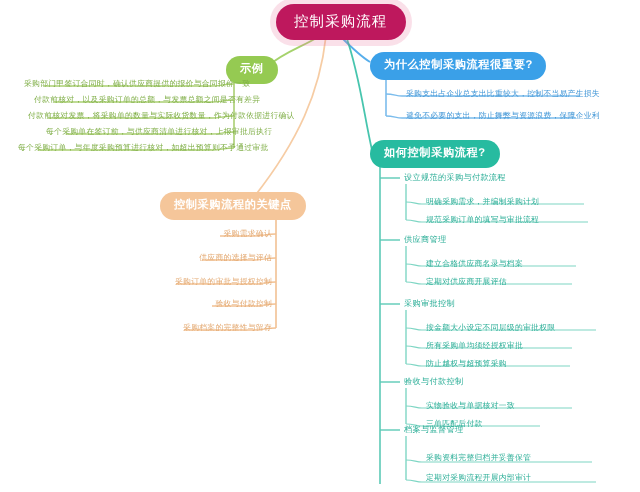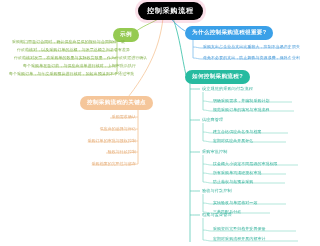--- a/index.html
+++ b/index.html
@@ -11,23 +11,23 @@
     position:relative;
   }
   #stage{position:relative;width:300px;height:246px;}
   svg.links{position:absolute;left:0;top:0;width:300px;height:246px;pointer-events:none;}
 
   .node{position:absolute;box-sizing:border-box;white-space:nowrap;}
 
   
   .root{
     left:138px;top:2px;
-    background:#000000;
+    background:#be185d;
     color:#ffffff;
-    font-size:7.2px;font-weight:bold;
+    font-size:7.2px;font-weight:normal;
     padding:4px 9px;
     border-radius:9px;
     letter-spacing:.6px;
     box-shadow:0 0 0 3px rgba(232,113,154,.22);
   }
 
   
   .pill{
     color:#ffffff;font-weight:bold;
     font-size:5.6px;letter-spacing:.3px;

